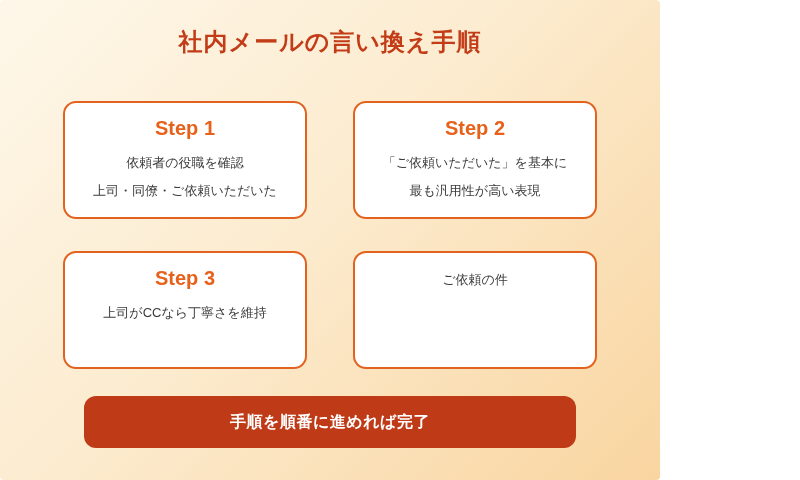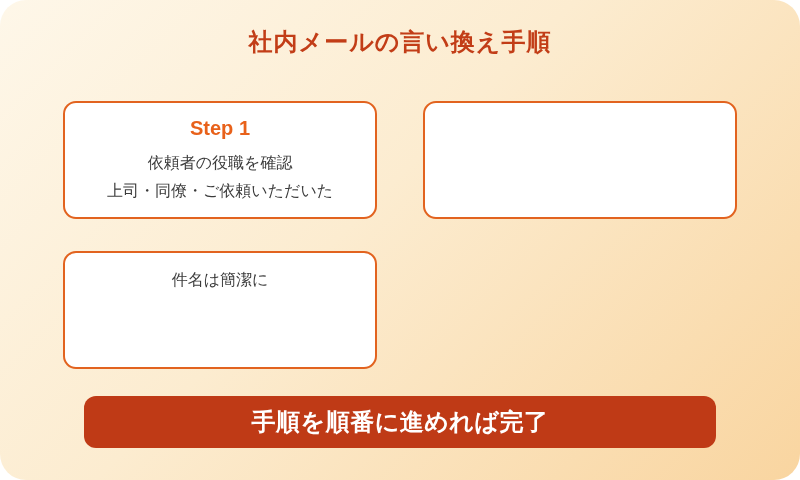--- a/index.html
+++ b/index.html
@@ -3,23 +3,23 @@
 <meta charset="utf-8">
 <style>
   html, body {
     margin: 0;
     padding: 0;
     background: #ffffff;
     font-family: "Liberation Sans", "DejaVu Sans", sans-serif;
   }
   .page {
     position: relative;
-    width: 800px;
+    width: 660px;
     height: 480px;
-    border-radius: 26px;
+    border-radius: 4px;
     background: linear-gradient(135deg, #fef7e9 0%, #fcecd0 45%, #f9d5a0 100%);
     overflow: hidden;
     box-sizing: border-box;
   }
   .title {
     margin: 0;
     padding-top: 27px;
     text-align: center;
     font-size: 24px;
     line-height: 30px;
@@ -44,62 +44,69 @@
     padding-top: 13px;
   }
   .step-label {
     font-size: 20px;
     line-height: 24px;
     font-weight: 700;
     color: #e8611a;
     margin-bottom: 9px;
   }
   .step-line {
-    font-size: 16px;
+    font-size: 13px;
     line-height: 28px;
     color: #3b3b3b;
   }
   .banner {
     box-sizing: border-box;
     margin: 27px 84px 0 84px;
     height: 52px;
     border-radius: 12px;
     background: #bf3a16;
     display: flex;
     align-items: center;
     justify-content: center;
   }
   .banner-label {
     color: #ffffff;
-    font-size: 24px;
+    font-size: 16px;
     font-weight: 700;
     letter-spacing: 0.5px;
   }
 </style>
 </head>
 <body>
 
 <div class="page">
 
   <h1 class="title">社内メールの言い換え手順</h1>
 
   <div class="cards">
 
     <div class="card">
       <div class="step-label">Step 1</div>
       <div class="step-line">依頼者の役職を確認</div>
       <div class="step-line">上司・同僚・ご依頼いただいた</div>
     </div>
 
-
     <div class="card">
+      <div class="step-label">Step 2</div>
+      <div class="step-line">「ご依頼いただいた」を基本に</div>
+      <div class="step-line">最も汎用性が高い表現</div>
     </div>
 
     <div class="card">
-      <div class="step-line">件名は簡潔に</div>
+      <div class="step-label">Step 3</div>
+      <div class="step-line">上司がCCなら丁寧さを維持</div>
+    </div>
+
+    <div class="card">
+      <div class="step-line">ご依頼の件</div>
     </div>
 
   </div>
 
   <div class="banner">
     <span class="banner-label">手順を順番に進めれば完了</span>
   </div>
 
 </div>
 

